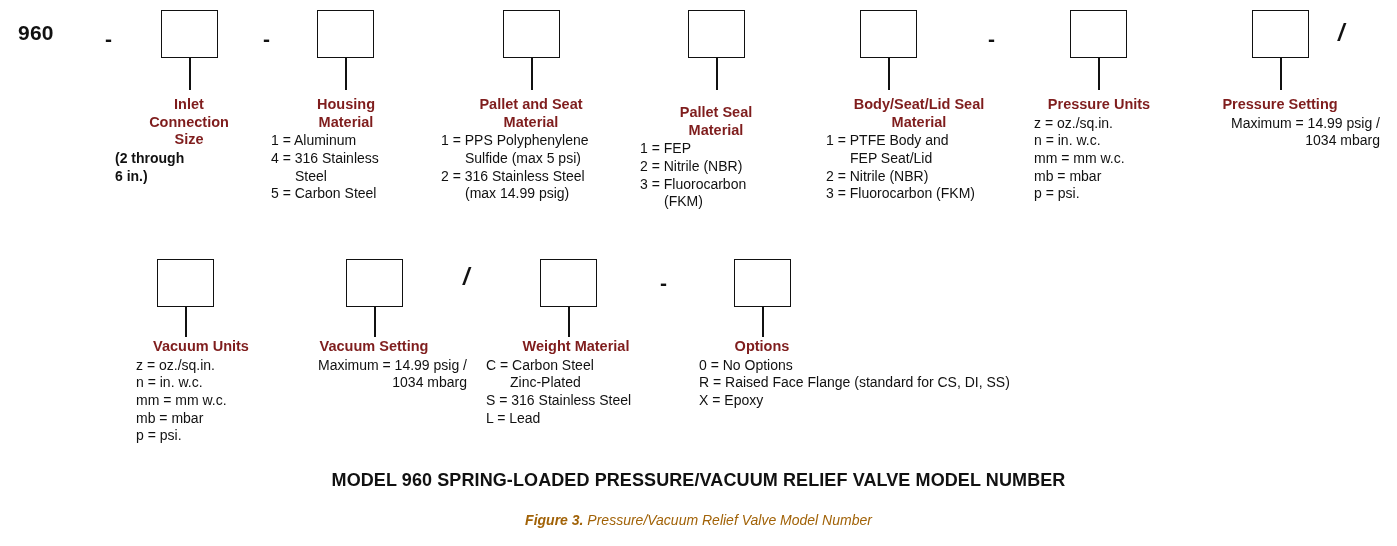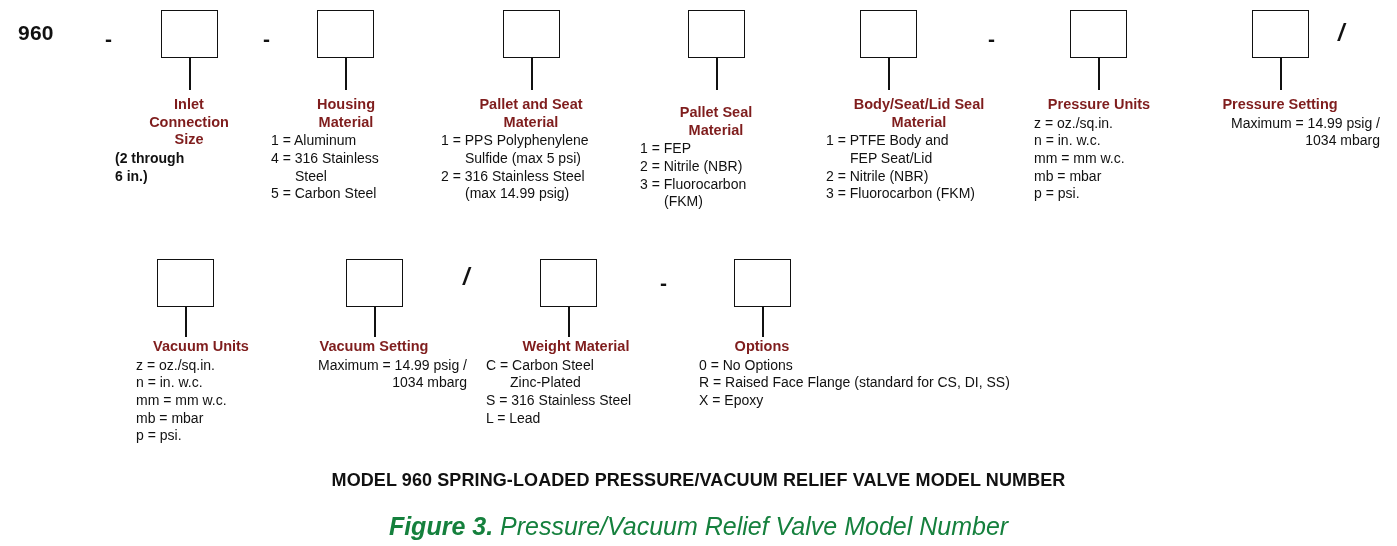--- a/index.html
+++ b/index.html
@@ -96,23 +96,23 @@
     text-align: center;
     font-size: 18px;
     font-weight: bold;
     letter-spacing: 0.1px;
     color: #111111;
   }
   .figure-caption {
     position: absolute;
     width: 100%;
     text-align: center;
-    font-size: 25px;
+    font-size: 14px;
     font-style: italic;
-    color: #15803d;
+    color: #a16207;
   }
   .figure-caption .fig-label {
     font-weight: bold;
     font-style: italic;
   }
 </style>
 </head>
 <body>
 
 <div id="diagram">

